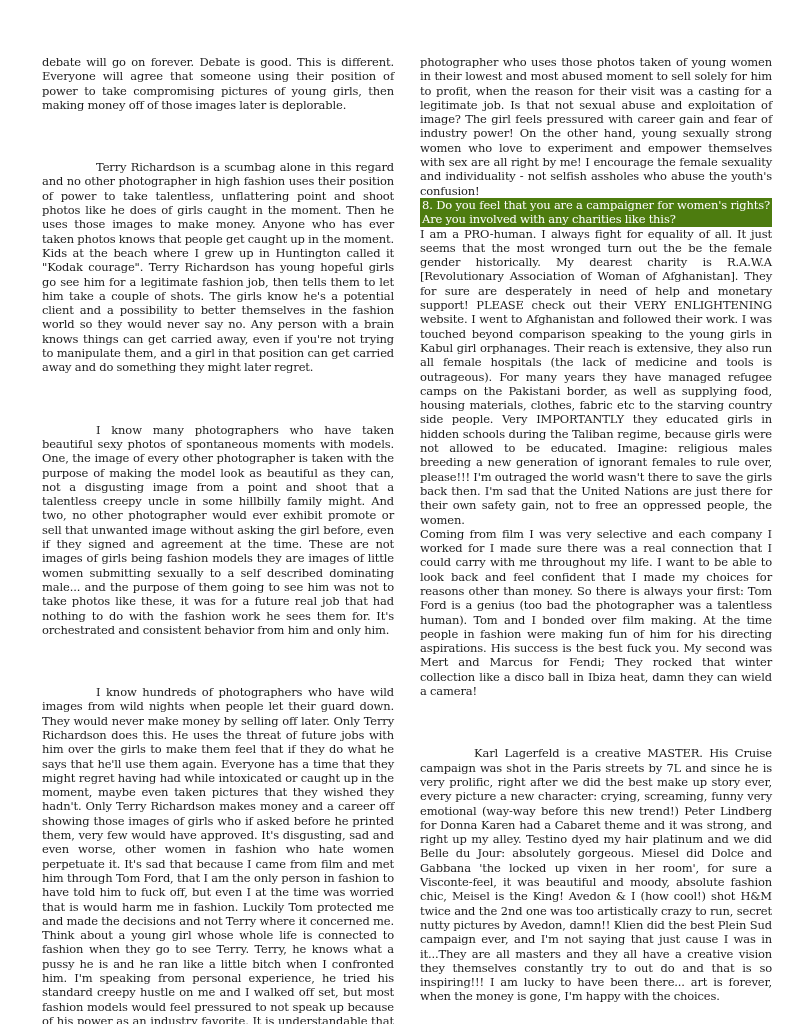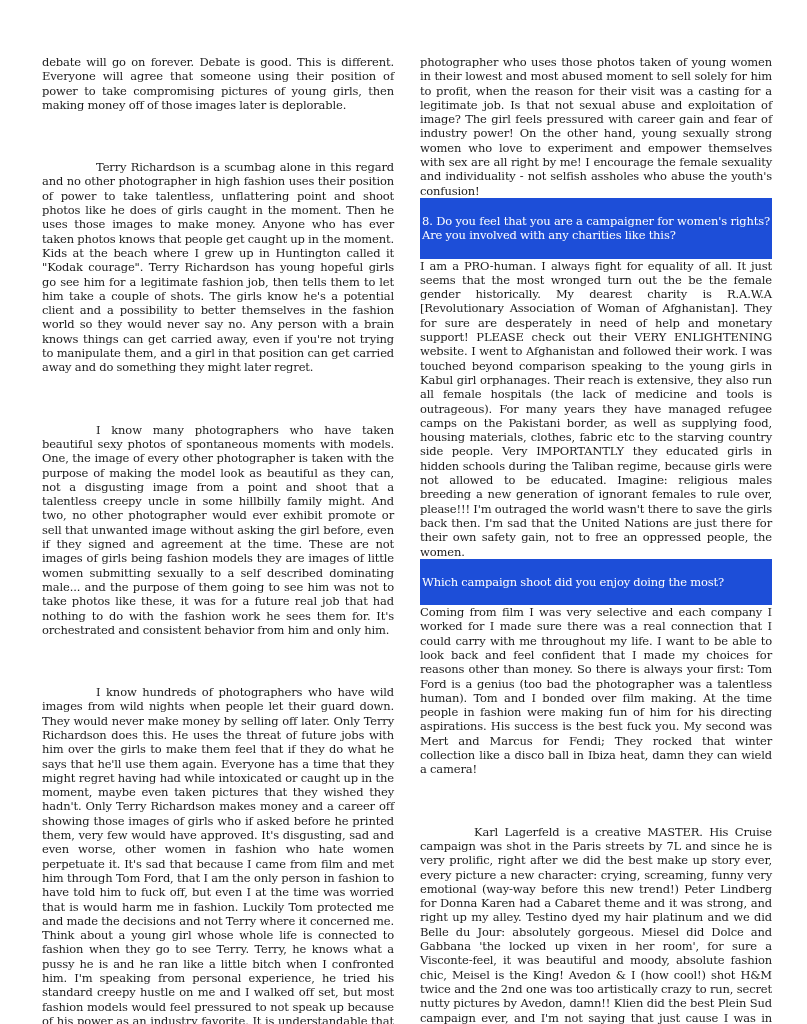--- a/index.html
+++ b/index.html
@@ -32,41 +32,40 @@
     line-height: 14.3px;
     text-align: justify;
     letter-spacing: -0.15px;
     word-spacing: -0.2px;
   }
   .para.indent {
     text-indent: 54px;
     margin-top: 48px;
   }
   .question {
-    background: #1d4ed8;
+    background: #4d7c0f;
     color: #ffffff;
-    padding: 16px 2px;
+    padding: 0 2px;
   }
 </style>
 </head>
 <body>
 
 <div class="page">
   <div class="columns">
 
     <div class="col">
       <p class="para">debate will go on forever. Debate is good. This is different. Everyone will agree that someone using their position of power to take compromising pictures of young girls, then making money off of those images later is deplorable.</p>
       <p class="para indent">Terry Richardson is a scumbag alone in this regard and no other photographer in high fashion uses their position of power to take talentless, unflattering point and shoot photos like he does of girls caught in the moment. Then he uses those images to make money. Anyone who has ever taken photos knows that people get caught up in the moment. Kids at the beach where I grew up in Huntington called it "Kodak courage". Terry Richardson has young hopeful girls go see him for a legitimate fashion job, then tells them to let him take a couple of shots. The girls know he's a potential client and a possibility to better themselves in the fashion world so they would never say no. Any person with a brain knows things can get carried away, even if you're not trying to manipulate them, and a girl in that position can get carried away and do something they might later regret.</p>
       <p class="para indent">I know many photographers who have taken beautiful sexy photos of spontaneous moments with models. One, the image of every other photographer is taken with the purpose of making the model look as beautiful as they can, not a disgusting image from a point and shoot that a talentless creepy uncle in some hillbilly family might. And two, no other photographer would ever exhibit promote or sell that unwanted image without asking the girl before, even if they signed and agreement at the time. These are not images of girls being fashion models they are images of little women submitting sexually to a self described dominating male... and the purpose of them going to see him was not to take photos like these, it was for a future real job that had nothing to do with the fashion work he sees them for. It's orchestrated and consistent behavior from him and only him.</p>
       <p class="para indent">I know hundreds of photographers who have wild images from wild nights when people let their guard down. They would never make money by selling off later. Only Terry Richardson does this.  He uses the threat of future jobs with him over the girls to make them feel that if they do what he says that he'll use them again. Everyone has a time that they might regret having had while intoxicated or caught up in the moment, maybe even taken pictures that they wished they hadn't. Only Terry Richardson makes money and a career off showing those images of girls who if asked before he printed them, very few would have approved.  It's disgusting, sad and even worse, other women in fashion who hate women perpetuate it. It's sad that because I came from film and met him through Tom Ford, that I am the only person in fashion to have told him to fuck off, but even I at the time was worried that is would harm me in fashion. Luckily Tom protected me and made the decisions and not Terry where it concerned me. Think about a young girl whose whole life is connected to fashion when they go to see Terry. Terry, he knows what a pussy he is and he ran like a little bitch when I confronted him. I'm speaking from personal experience, he tried his standard creepy hustle on me and I walked off set, but most fashion models would feel pressured to not speak up because of his power as an industry favorite. It is understandable that the girls are afraid, even the owner of One Mgt. Scott Lipps, was so scared he didn't dare tell Terry off, he left me to send my cease and deceits letters by myself. Obviously that is standard practice, scared fashion people covering to creepy crminals. Bottom line is: He is the only</p>
     </div>
 
     <div class="col">
       <p class="para">photographer who uses those photos taken of young women in their lowest and most abused moment to sell solely for him to profit, when the reason for their visit was a casting for a legitimate job. Is that not sexual abuse and exploitation of image? The girl feels pressured with career gain and fear of industry power! On the other hand, young sexually strong women who love to experiment and empower themselves with sex are all right by me! I encourage the female sexuality and individuality - not selfish assholes who abuse the youth's confusion!</p>
       <p class="para question">8. Do you feel that you are a campaigner for women's rights? Are you involved with any charities like this?</p>
       <p class="para">I am a PRO-human. I always fight for equality of all. It just seems that the most wronged turn out the be the female gender historically. My dearest charity is R.A.W.A [Revolutionary Association of Woman of Afghanistan]. They for sure are desperately in need of help and monetary support! PLEASE check out their VERY ENLIGHTENING website. I went to Afghanistan and followed their work. I was touched beyond comparison speaking to the young girls in Kabul girl orphanages. Their reach is extensive, they also run all female hospitals (the lack of medicine and tools is outrageous). For many years they have managed refugee camps on the Pakistani border, as well as supplying  food, housing materials, clothes, fabric etc to the starving country side people. Very IMPORTANTLY they educated girls in hidden schools during the Taliban regime, because girls were not allowed to be educated. Imagine: religious males breeding a new generation of ignorant females to rule over, please!!! I'm outraged the world wasn't there to save the girls back then. I'm sad that the United Nations are just there for their own safety gain, not to free an oppressed people, the women.</p>
-      <p class="para question">Which campaign shoot did you enjoy doing the most?</p>
       <p class="para">Coming from film I was very selective and each company I worked for I made sure there was a real connection that I could carry with me throughout my life. I want to be able to look back and feel confident that I made my choices for reasons other than money. So there is always your first: Tom Ford is a genius (too bad the photographer was a talentless human). Tom and I bonded over film making. At the time people in fashion were making fun of him for his directing aspirations. His success is the best fuck you.  My second was Mert and Marcus for Fendi; They rocked that winter collection like a disco ball in Ibiza heat, damn they can wield a camera!</p>
       <p class="para indent">Karl Lagerfeld is a creative MASTER. His Cruise campaign was shot in the Paris streets by 7L and since he is very prolific, right after we did the best make up story ever, every picture a new character: crying, screaming, funny very emotional (way-way before this new trend!) Peter Lindberg for Donna Karen had a Cabaret theme and it was strong, and right up my alley. Testino dyed my hair platinum and we did Belle du Jour: absolutely gorgeous. Miesel did Dolce and Gabbana 'the locked up vixen in her room', for sure a Visconte-feel, it was beautiful and moody, absolute fashion chic, Meisel is the King! Avedon &amp; I (how cool!) shot H&amp;M twice and the 2nd one was too artistically crazy to run, secret nutty pictures by Avedon, damn!! Klien did the best Plein Sud campaign ever, and I'm not saying that just cause I was in it...They are all masters and they all have a creative vision they themselves constantly try to out do and that is so inspiring!!! I am lucky to have been there... art is forever, when the money is gone, I'm happy with the choices.</p>
     </div>
 
   </div>
 </div>
 
 </body></html>

